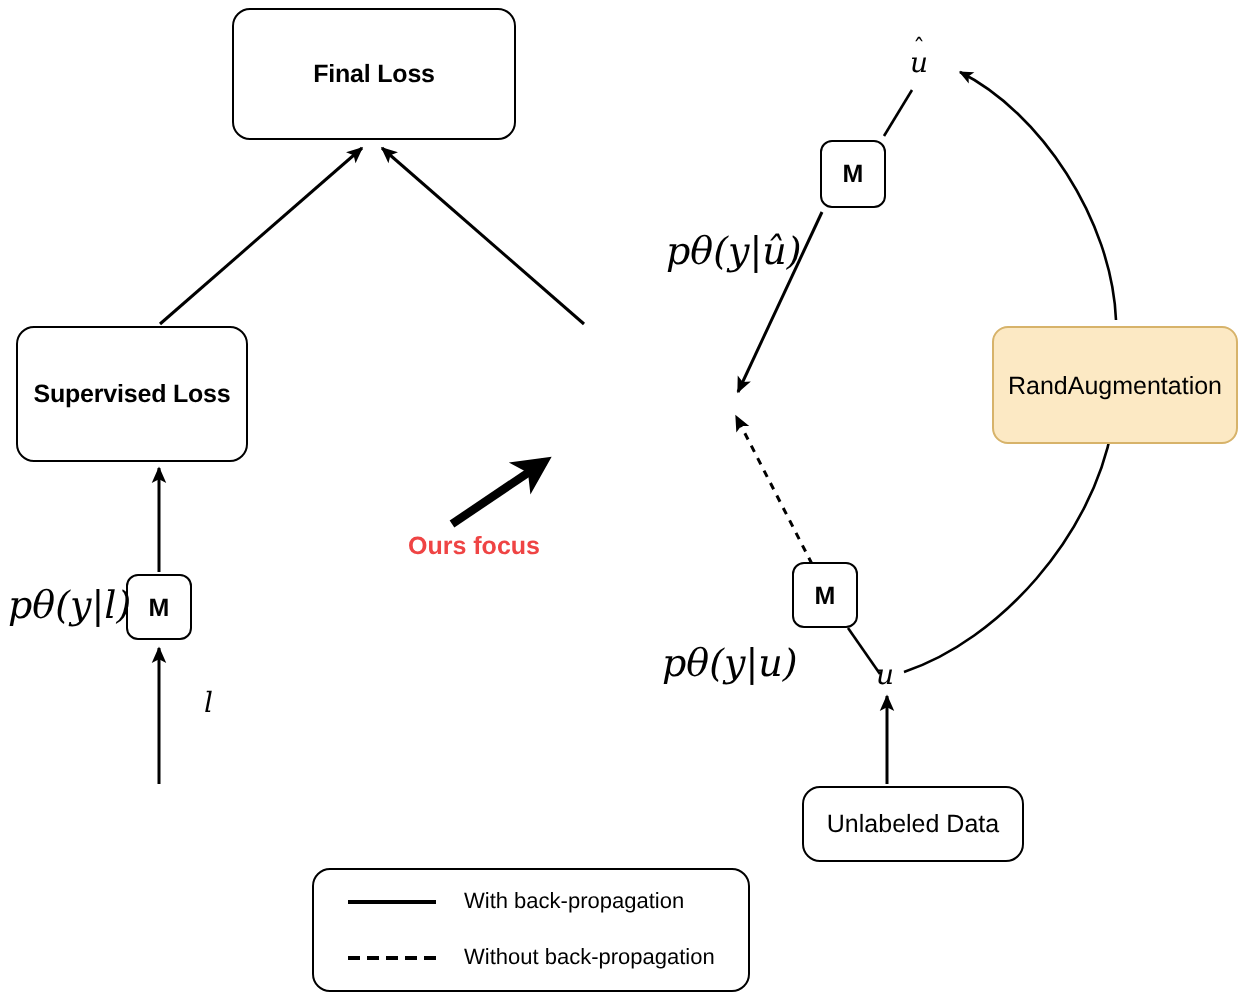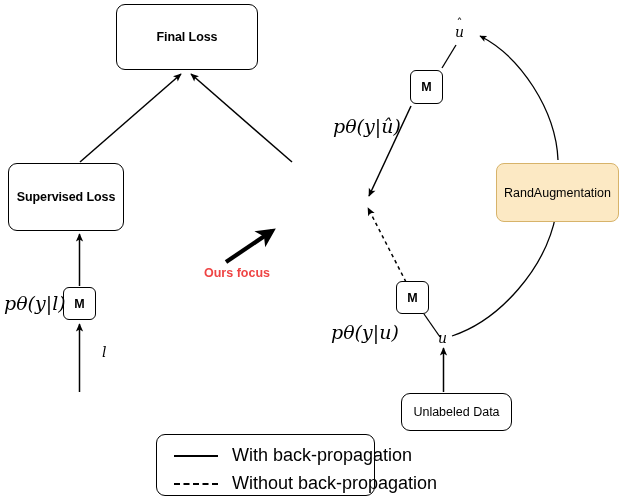--- a/index.html
+++ b/index.html
@@ -119,21 +119,21 @@
     margin-right: 14px;
     flex: none;
   }
   .legend-sample.solid {
     border-top: 2.6px solid #000000;
   }
   .legend-sample.dashed {
     border-top: 2.6px dashed #000000;
   }
   .legend-text {
-    font-size: 18px;
+    font-size: 11px;
     color: #000000;
   }
 </style>
 </head>
 <body>
 
 <div id="diagram-root">
 
   <svg id="edge-layer" viewBox="0 0 624 500" width="624" height="500">
     <defs>

